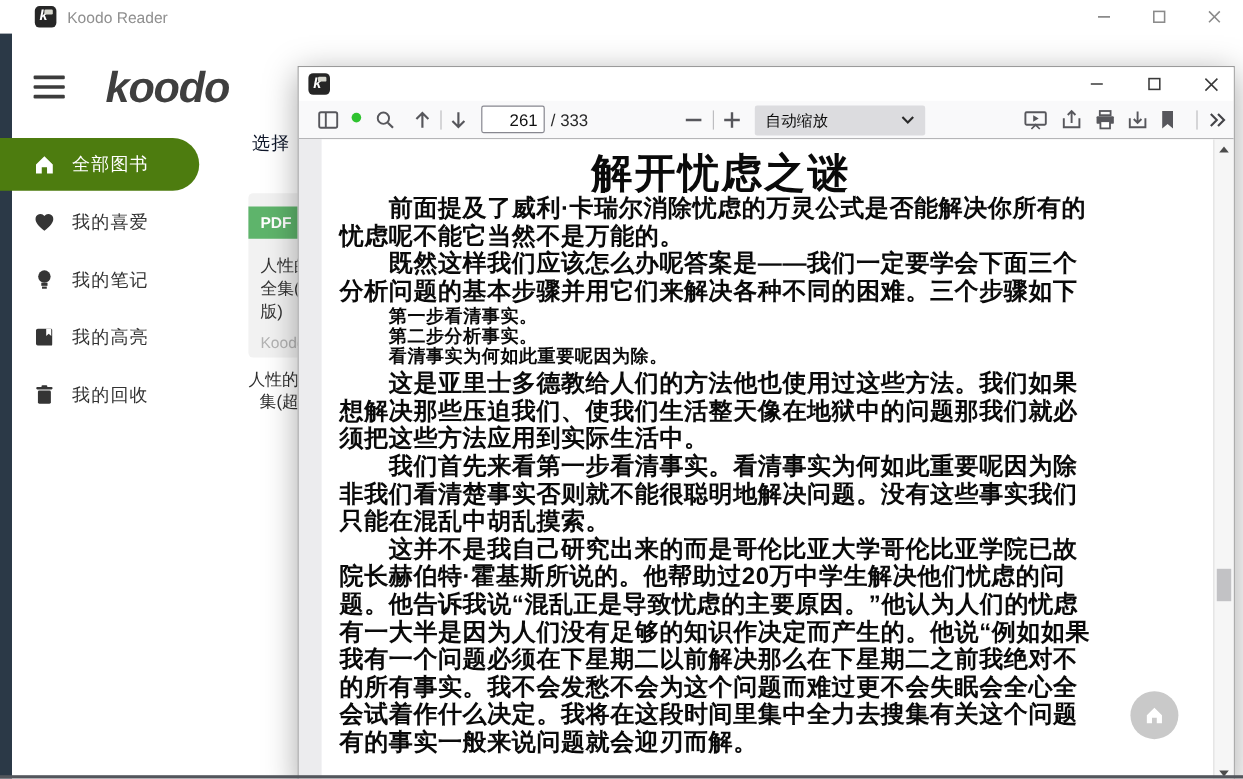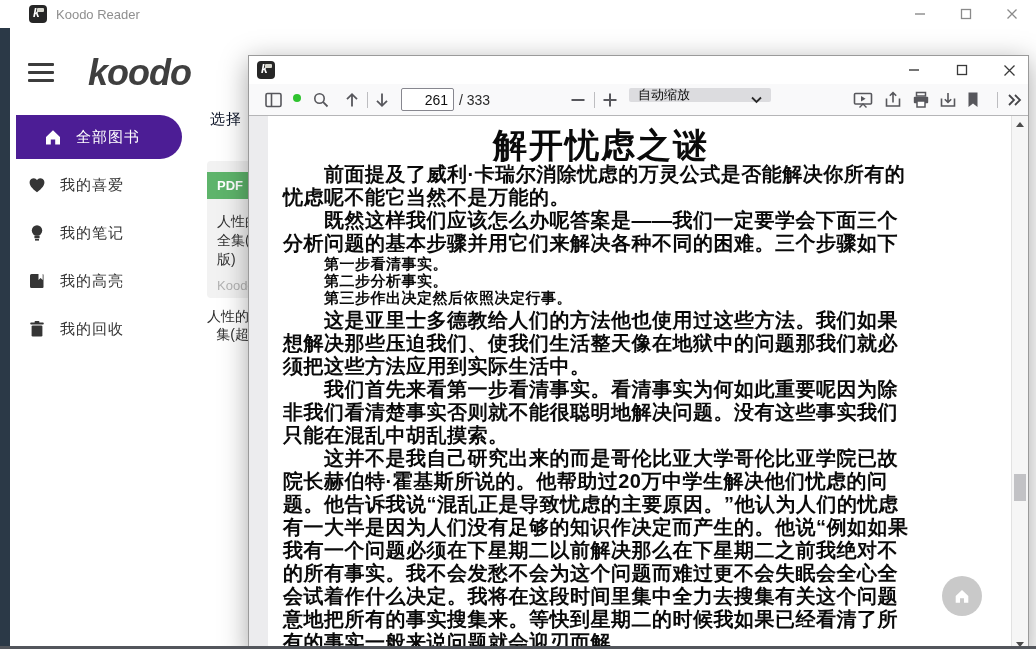--- a/index.html
+++ b/index.html
@@ -15,21 +15,21 @@
   .winbtn{position:absolute;top:0;width:44px;height:28px;display:flex;align-items:center;justify-content:center;}
   .r-winbtn{position:absolute;top:0;width:42px;height:28px;display:flex;align-items:center;justify-content:center;}
   .leftstrip{position:absolute;left:0;top:28px;width:10px;height:621px;background:#2b3947;}
   .hamburger{position:absolute;left:28px;top:63px;width:26px;height:22px;cursor:pointer;}
   .hamburger span{display:block;height:3px;background:#3c3c3c;margin-bottom:5px;border-radius:1px;}
   .logo{position:absolute;left:88px;top:52px;font-size:36px;font-weight:800;font-style:italic;
         color:#3f3f3f;letter-spacing:-1px;}
   .nav-item{position:absolute;left:0;width:200px;height:44px;display:flex;align-items:center;cursor:pointer;}
   .nav-item .nicon{position:absolute;left:27px;width:20px;height:20px;}
   .nav-item .nlabel{position:absolute;left:60px;font-size:15px;color:#333;letter-spacing:1px;}
-  .nav-item.active{left:16px;width:166px;background:#4c1d95;border-radius:0 22px 22px 0;}
+  .nav-item.active{left:0;width:166px;background:#4d7c0f;border-radius:0 22px 22px 0;}
   .nav-item.active .nlabel{color:#fff;}
   .select-label{position:absolute;left:210px;top:110px;font-size:15px;color:#0f172a;letter-spacing:1px;}
   .book-card{position:absolute;left:207px;top:161px;width:110px;height:137px;background:#f2f2f2;border-radius:4px;}
   .pdf-badge{position:absolute;left:0;top:11px;width:46px;height:27px;background:#5eb46b;border-radius:0 3px 3px 0;
              color:#fff;font-size:13px;font-weight:bold;display:flex;align-items:center;justify-content:center;}
   .card-title{position:absolute;left:10px;top:51px;width:92px;font-size:14px;line-height:19px;color:#333;}
   .card-pub{position:absolute;left:10px;top:117px;font-size:13px;color:#b3b3b3;}
   .card-caption{position:absolute;left:202px;top:307px;width:108px;text-align:center;
                 font-size:14px;line-height:18px;color:#2f2f2f;}
   
@@ -39,21 +39,21 @@
   .r-appicon{left:8px;top:5px;}
   .r-title{position:absolute;left:33px;top:7px;font-size:13px;color:#1a1a1a;}
   .toolbar{position:absolute;left:0;top:28px;width:100%;height:32px;background:#f9f9fa;
            border-bottom:1px solid #b5b5b7;box-sizing:border-box;}
   .ticon{position:absolute;top:7px;width:18px;height:18px;cursor:pointer;}
   .tsep{position:absolute;top:8px;width:1px;height:16px;background:#bdbdc0;}
   .green-dot{position:absolute;left:28px;top:3px;width:8px;height:8px;border-radius:50%;background:#2fc32f;}
   .page-input{position:absolute;left:152px;top:4px;width:46px;height:21px;border:1px solid #87878f;border-radius:2px;
               background:#fff;font-size:14px;text-align:right;padding:0 5px 0 0;color:#111;}
   .page-total{position:absolute;left:210px;top:8px;font-size:14px;color:#2a2a2a;}
-  .zoom-select{position:absolute;left:380px;top:4px;width:142px;height:14px;background:#dcdcdf;border-radius:2px;
+  .zoom-select{position:absolute;left:380px;top:4px;width:142px;height:25px;background:#dcdcdf;border-radius:2px;
                font-size:13px;color:#0c0c0c;display:flex;align-items:center;padding-left:9px;box-sizing:border-box;cursor:pointer;}
   .zoom-chevron{position:absolute;right:9px;top:8px;}
   .content{position:absolute;left:0;top:60px;width:779px;height:539px;background:#ececee;overflow:hidden;}
   .page{position:absolute;left:19px;top:0;width:744px;height:539px;background:#fff;}
   .pagetext{position:absolute;left:15px;top:0;width:636px;color:#0a0a0a;}
   .ptitle{margin-top:11px;text-align:center;font-size:34px;font-weight:bold;
           line-height:36px;letter-spacing:2px;}
   .pline{font-size:20px;font-weight:600;line-height:23px;letter-spacing:0.5px;white-space:nowrap;}
   .pline.ind{padding-left:41px;}
   .pstep{font-size:15px;font-weight:600;line-height:17px;letter-spacing:0.5px;padding-left:41px;white-space:nowrap;}
@@ -273,36 +273,35 @@
       <div class="page">
         <div class="pagetext">
           <div class="ptitle">解开忧虑之谜</div>
           <div class="pline ind">前面提及了威利·卡瑞尔消除忧虑的万灵公式是否能解决你所有的</div>
           <div class="pline">忧虑呢不能它当然不是万能的。</div>
           <div class="pline ind">既然这样我们应该怎么办呢答案是——我们一定要学会下面三个</div>
           <div class="pline">分析问题的基本步骤并用它们来解决各种不同的困难。三个步骤如下</div>
           <div class="steps">
             <div class="pstep">第一步看清事实。</div>
             <div class="pstep">第二步分析事实。</div>
-            <div class="pstep">第三步作出决定然后依照决定行事。</div>
+            <div class="pstep">看清事实为何如此重要呢因为除。</div>
           </div>
           <div class="pline ind">这是亚里士多德教给人们的方法他也使用过这些方法。我们如果</div>
           <div class="pline">想解决那些压迫我们、使我们生活整天像在地狱中的问题那我们就必</div>
           <div class="pline">须把这些方法应用到实际生活中。</div>
           <div class="pline ind">我们首先来看第一步看清事实。看清事实为何如此重要呢因为除</div>
           <div class="pline">非我们看清楚事实否则就不能很聪明地解决问题。没有这些事实我们</div>
           <div class="pline">只能在混乱中胡乱摸索。</div>
           <div class="pline ind">这并不是我自己研究出来的而是哥伦比亚大学哥伦比亚学院已故</div>
           <div class="pline">院长赫伯特·霍基斯所说的。他帮助过20万中学生解决他们忧虑的问</div>
           <div class="pline">题。他告诉我说“混乱正是导致忧虑的主要原因。”他认为人们的忧虑</div>
           <div class="pline">有一大半是因为人们没有足够的知识作决定而产生的。他说“例如如果</div>
           <div class="pline">我有一个问题必须在下星期二以前解决那么在下星期二之前我绝对不</div>
           <div class="pline">的所有事实。我不会发愁不会为这个问题而难过更不会失眠会全心全</div>
           <div class="pline">会试着作什么决定。我将在这段时间里集中全力去搜集有关这个问题</div>
-          <div class="pline">意地把所有的事实搜集来。等快到星期二的时候我如果已经看清了所</div>
           <div class="pline">有的事实一般来说问题就会迎刃而解。</div>
         </div>
       </div>
       <div class="scrollbar">
         <div class="sb-arrow sb-up"></div>
         <div class="sb-thumb"></div>
         <div class="sb-arrow sb-down"></div>
       </div>
       <div class="home-fab">
         <span>

